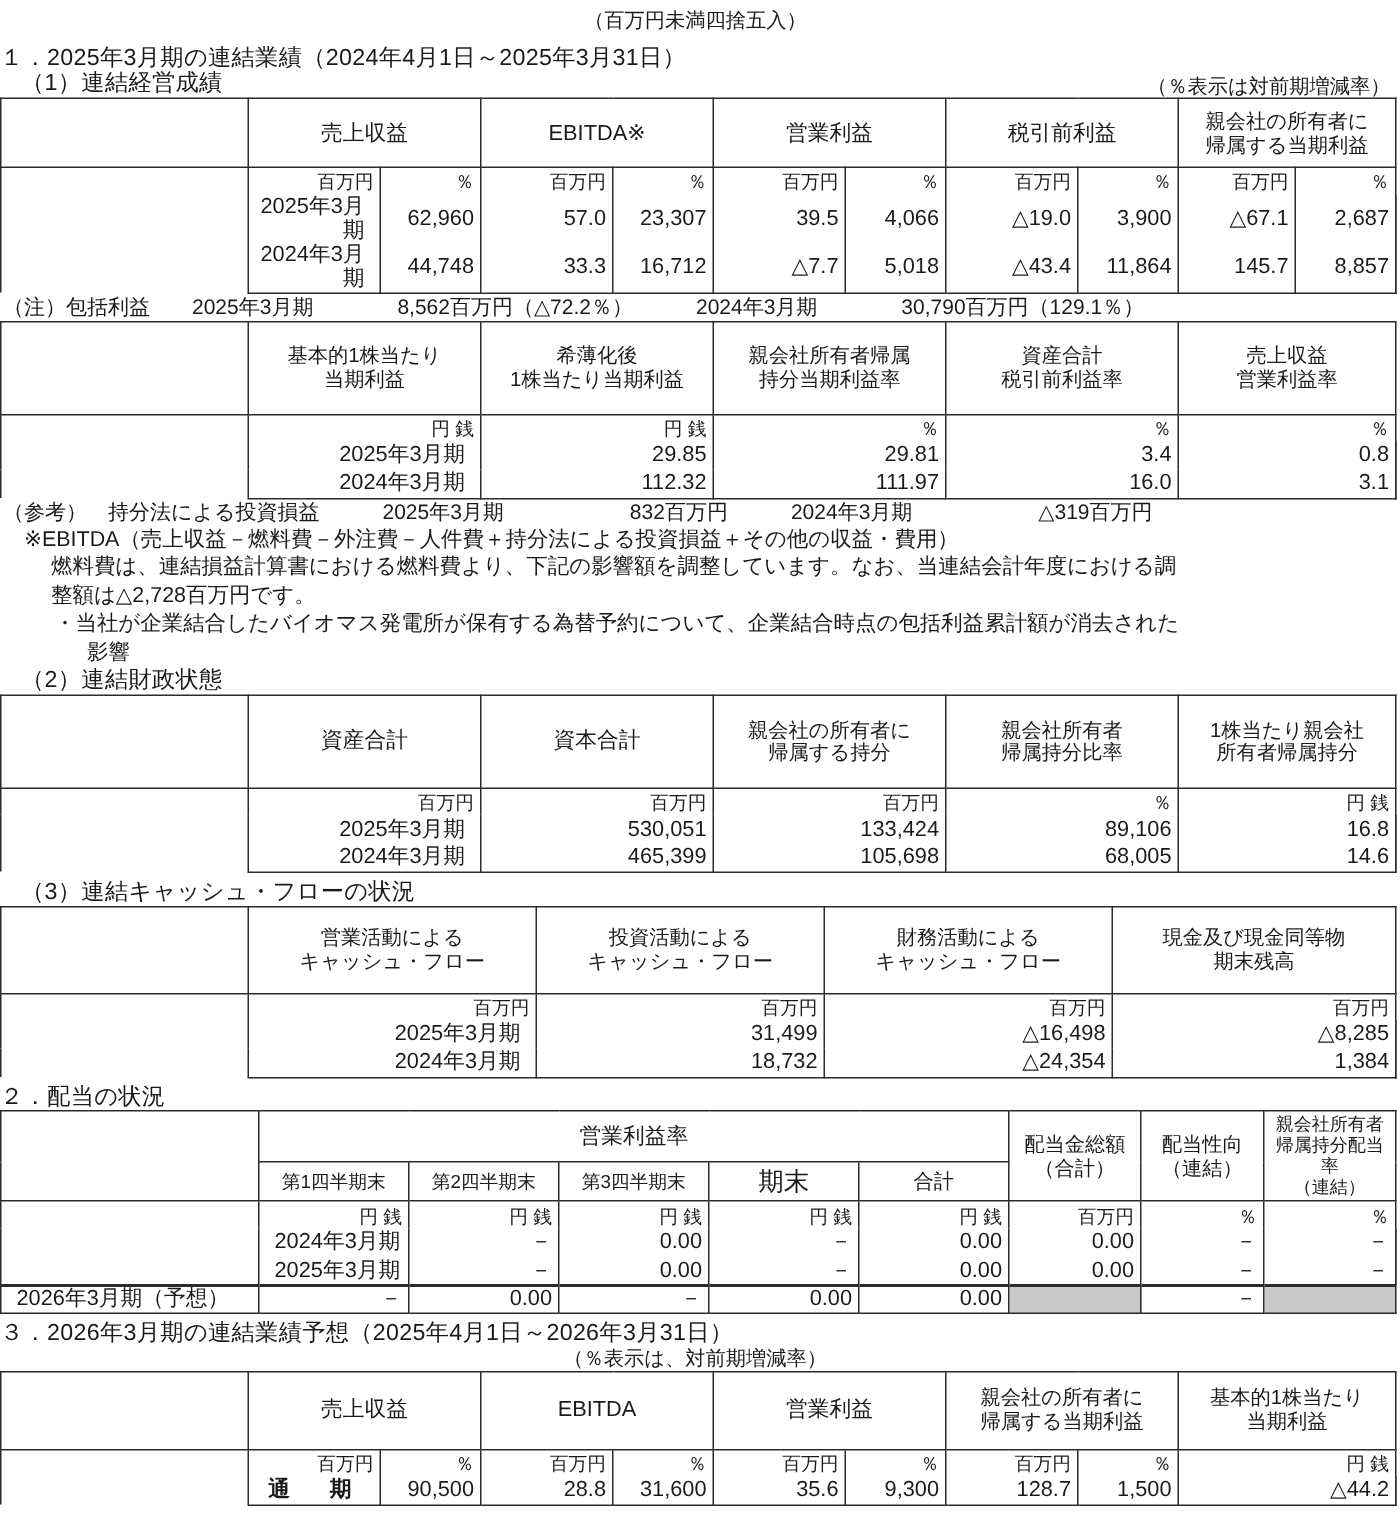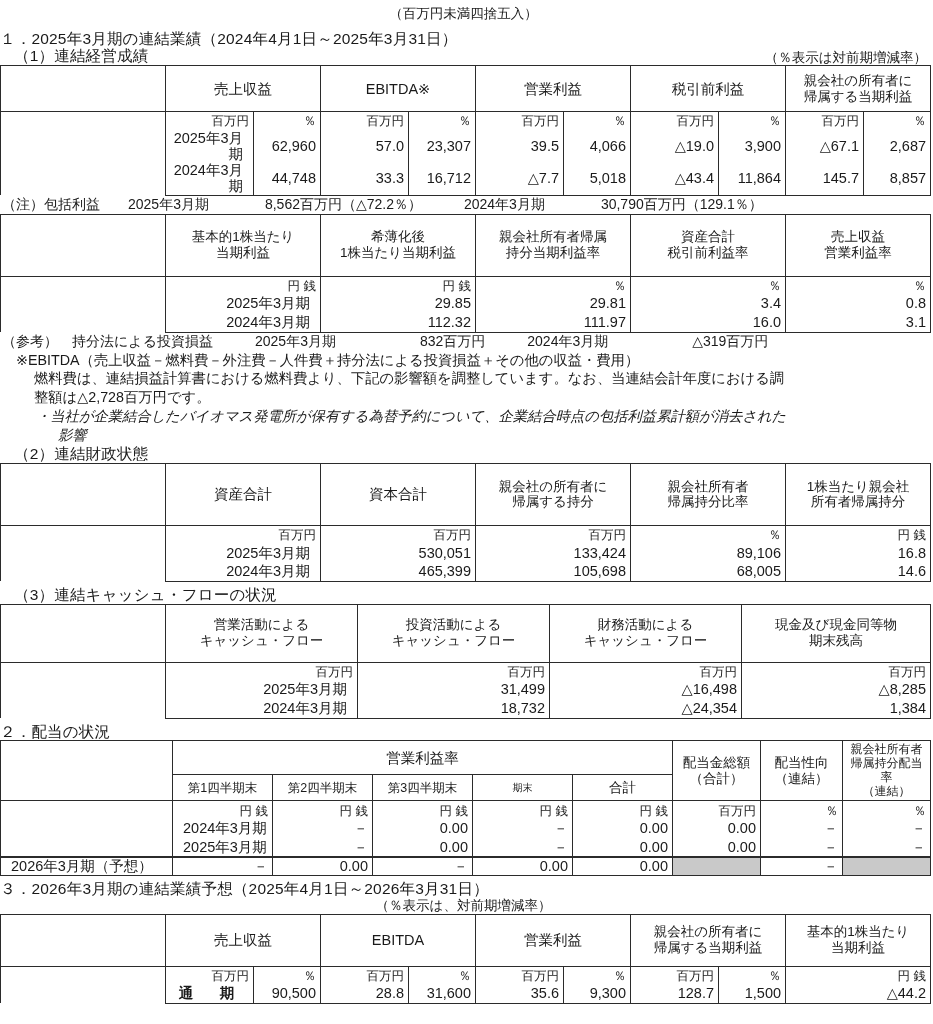--- a/index.html
+++ b/index.html
@@ -98,22 +98,22 @@
   .spacer2 { height: 4px; }
   .spacer4 { height: 8px; }
 
   .para {
     font-size: 14.3px;
     line-height: 1.32;
     white-space: pre-wrap;
     margin-left: 16px;
   }
   .indent1 { padding-left: 18px; }
-  .indent2 { padding-left: 20px; font-style: italic; }
-  .indent3 { padding-left: 42px; font-style: italic; }
+  .indent2 { padding-left: 20px; }
+  .indent3 { padding-left: 42px; }
 
   .tbl-wrap { margin: 0; }
 </style>
 </head>
 <body>
 
 <div class="page">
 
   <div class="line right tiny-note" style="padding-right:6px;padding-top:6px;">（百万円未満四捨五入）</div>
 
@@ -377,21 +377,21 @@
       <td class="colhead two" rowspan="2" style="white-space:pre-line;height:34px">配当性向
 （連結）</td>
       <td class="colhead two" rowspan="2" style="white-space:pre-line;height:34px;font-size:12px;">親会社所有者
 帰属持分配当率
 （連結）</td>
     </tr>
     <tr>
       <td class="colhead" style="height:26px;font-size:12.5px">第1四半期末</td>
       <td class="colhead" style="height:26px;font-size:12.5px">第2四半期末</td>
       <td class="colhead" style="height:26px;font-size:12.5px">第3四半期末</td>
-      <td class="colhead" style="height:26px;font-size:10px">期末</td>
+      <td class="colhead" style="height:26px;font-size:17px">期末</td>
       <td class="colhead" style="height:26px;font-size:13.5px">合計</td>
     </tr>
     <tr>
       <td class="unit nb-bot" rowspan="3"></td>
       <td class="unit nb-bot">円 銭</td>
       <td class="unit nb-bot">円 銭</td>
       <td class="unit nb-bot">円 銭</td>
       <td class="unit nb-bot">円 銭</td>
       <td class="unit nb-bot">円 銭</td>
       <td class="unit nb-bot">百万円</td>

